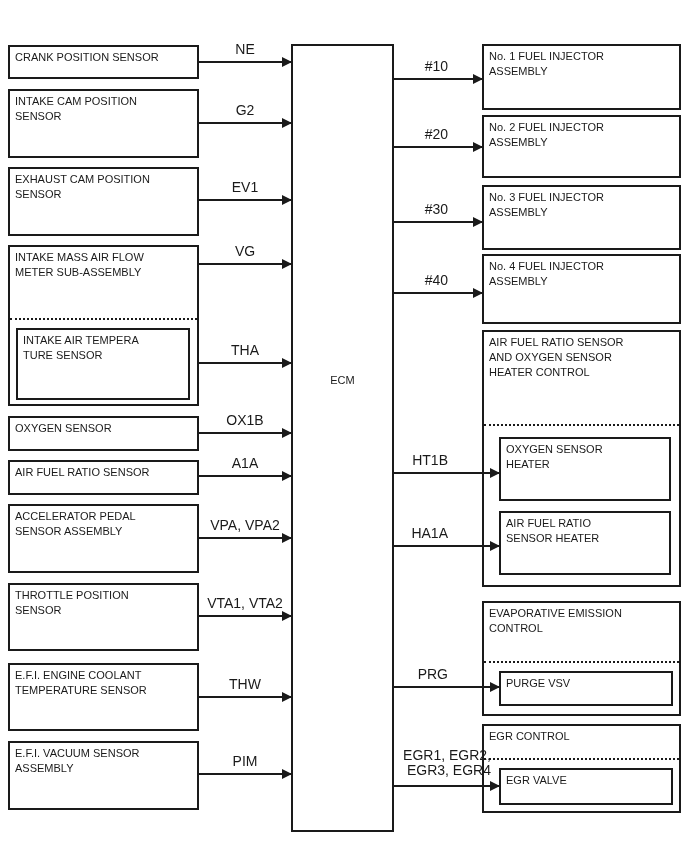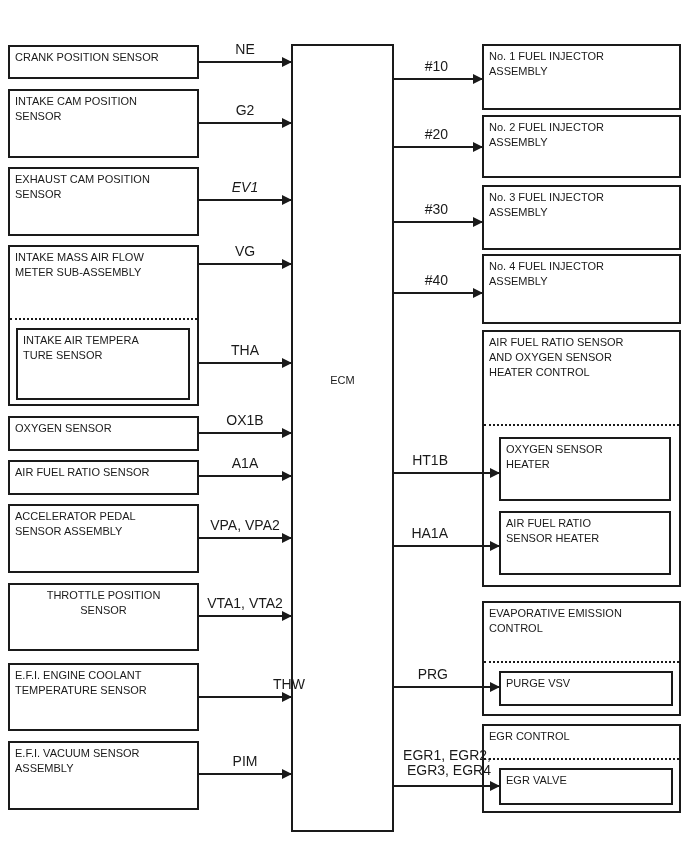--- a/index.html
+++ b/index.html
@@ -23,21 +23,21 @@
   
   #b-crank      { left:8px;  top:45px;  width:191px; height:34px; }
   #b-intakecam  { left:8px;  top:89px;  width:191px; height:69px; }
   #b-exhaustcam { left:8px;  top:167px; width:191px; height:69px; }
   #b-maf        { left:8px;  top:245px; width:191px; height:161px; }
   #d-maf        { left:10px; top:318px; width:187px; }
   #b-iat        { left:16px; top:328px; width:174px; height:72px; }
   #b-o2         { left:8px;  top:416px; width:191px; height:35px; }
   #b-afr        { left:8px;  top:460px; width:191px; height:35px; }
   #b-accel      { left:8px;  top:504px; width:191px; height:69px; }
-  #b-throttle   { left:8px;  top:583px; width:191px; height:68px;text-align:center; }
+  #b-throttle   { left:8px;  top:583px; width:191px; height:68px; }
   #b-coolant    { left:8px;  top:663px; width:191px; height:68px; }
   #b-vacuum     { left:8px;  top:741px; width:191px; height:69px; }
 
   
   #b-ecm { left:291px; top:44px; width:103px; height:788px; }
   #b-ecm .box-label { position:absolute; top:327px; left:0; width:100%; text-align:center; padding:0; }
 
   
   #b-inj1      { left:482px; top:44px;  width:199px; height:66px; }
   #b-inj2      { left:482px; top:115px; width:199px; height:63px; }
@@ -62,24 +62,24 @@
   #a-thw { top:696px; } #a-pim { top:773px; }
 
   
   .ar  { left:394px; width:88px; }
   .ars { left:394px; width:105px; }
   #a-10 { top:78px; }  #a-20 { top:146px; } #a-30 { top:221px; } #a-40 { top:292px; }
   #a-ht1b { top:472px; } #a-ha1a { top:545px; } #a-prg { top:686px; } #a-egr { top:785px; }
 
   
   .sl { left:199px; width:92px; text-align:center; }
-  #s-ne  { top:42px; }  #s-g2  { top:103px; } #s-ev1 { top:180px;font-style:italic; }
+  #s-ne  { top:42px; }  #s-g2  { top:103px; } #s-ev1 { top:180px; }
   #s-vg  { top:244px; } #s-tha { top:343px; } #s-ox1b{ top:413px; }
   #s-a1a { top:456px; } #s-vpa { top:518px; } #s-vta { top:596px; }
-  #s-thw { top:677px;padding-left:44px; } #s-pim { top:754px; }
+  #s-thw { top:677px; } #s-pim { top:754px; }
 
   
   .sr { left:396px; width:52px; text-align:right; }
   #s-10 { top:59px; }  #s-20 { top:127px; } #s-30 { top:202px; } #s-40 { top:273px; }
   #s-ht1b { top:453px; } #s-ha1a { top:526px; } #s-prg { top:667px; }
   #s-egr { left:396px; top:748px; width:95px; text-align:right; }
 </style>
 </head>
 <body>
 

